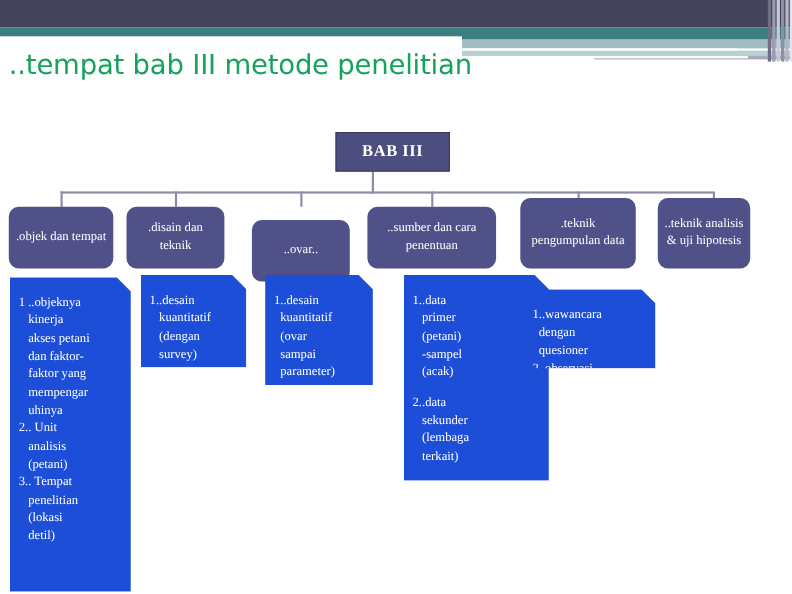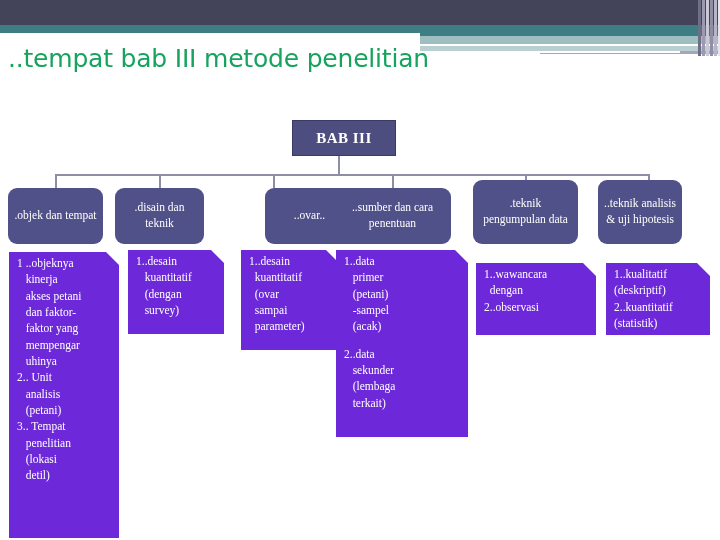--- a/index.html
+++ b/index.html
@@ -111,21 +111,21 @@
   .conn {
     position: absolute;
     background: #8d8da6;
   }
   .conn-v { width: 2px; }
   .conn-h { height: 2px; }
 
   
   .root-box {
     position: absolute;
-    left: 292px;
+    left: 305px;
     top: 120px;
     width: 102px;
     height: 34px;
     background: #4d4d7f;
     border: 1px solid #3a3a66;
     display: flex;
     align-items: center;
     justify-content: center;
     color: #ffffff;
     font-family: "Liberation Serif", serif;
@@ -147,27 +147,27 @@
     display: flex;
     align-items: center;
     justify-content: center;
     padding: 2px 5px;
     box-sizing: border-box;
   }
 
   
   .leaf-box {
     position: absolute;
-    background: #6d28d9;
+    background: #1d4ed8;
     color: #ffffff;
     font-family: "Liberation Serif", serif;
     font-size: 11.5px;
     line-height: 1.42;
     box-sizing: border-box;
-    padding: 3px 7px 6px 8px;
+    padding: 15px 7px 6px 8px;
     clip-path: polygon(0 0, calc(100% - 13px) 0, 100% 13px, 100% 100%, 0 100%);
   }
   .leaf-box .ln {
     display: block;
     white-space: pre;
   }
   .leaf-box .blank { height: 11px; }
 </style>
 </head>
 <body>
@@ -206,21 +206,21 @@
   <div class="root-box">BAB III</div>
 
   <div class="cat-box" style="left:8px; top:188px; width:95px; height:56px;">
     <span>.objek dan tempat</span>
   </div>
 
   <div class="cat-box" style="left:115px; top:188px; width:89px; height:56px;">
     <span>.disain dan teknik</span>
   </div>
 
-  <div class="cat-box" style="left:229px; top:188px; width:89px; height:56px;margin-left:36px;">
+  <div class="cat-box" style="left:229px; top:200px; width:89px; height:56px;">
     <span>..ovar..</span>
   </div>
 
   <div class="cat-box" style="left:334px; top:188px; width:117px; height:56px;">
     <span>..sumber dan cara  penentuan</span>
   </div>
 
   <div class="cat-box" style="left:473px; top:180px; width:105px; height:64px;">
     <span>.teknik pengumpulan data</span>
   </div>
@@ -254,39 +254,34 @@
     </div>
 
   <div class="leaf-box" style="left:241px; top:250px; width:98px; height:100px;">
       <span class="ln">1..desain</span>
       <span class="ln">  kuantitatif</span>
       <span class="ln">  (ovar</span>
       <span class="ln">  sampai</span>
       <span class="ln">  parameter)</span>
     </div>
 
-  <div class="leaf-box" style="left:336px; top:250px; width:132px; height:187px;">
+  <div class="leaf-box" style="left:367px; top:250px; width:132px; height:187px;">
       <span class="ln">1..data</span>
       <span class="ln">   primer</span>
       <span class="ln">   (petani)</span>
       <span class="ln">   -sampel</span>
       <span class="ln">   (acak)</span>
       <span class="ln blank">&nbsp;</span>
       <span class="ln">2..data</span>
       <span class="ln">   sekunder</span>
       <span class="ln">   (lembaga</span>
       <span class="ln">   terkait)</span>
     </div>
 
   <div class="leaf-box" style="left:476px; top:263px; width:120px; height:72px;">
       <span class="ln">1..wawancara</span>
       <span class="ln">  dengan</span>
+      <span class="ln">  quesioner</span>
       <span class="ln">2..observasi</span>
     </div>
 
-  <div class="leaf-box" style="left:606px; top:263px; width:104px; height:72px;">
-      <span class="ln">1..kualitatif</span>
-      <span class="ln">(deskriptif)</span>
-      <span class="ln">2..kuantitatif</span>
-      <span class="ln">(statistik)</span>
-    </div>
 
 </div>
 
 </body></html>

